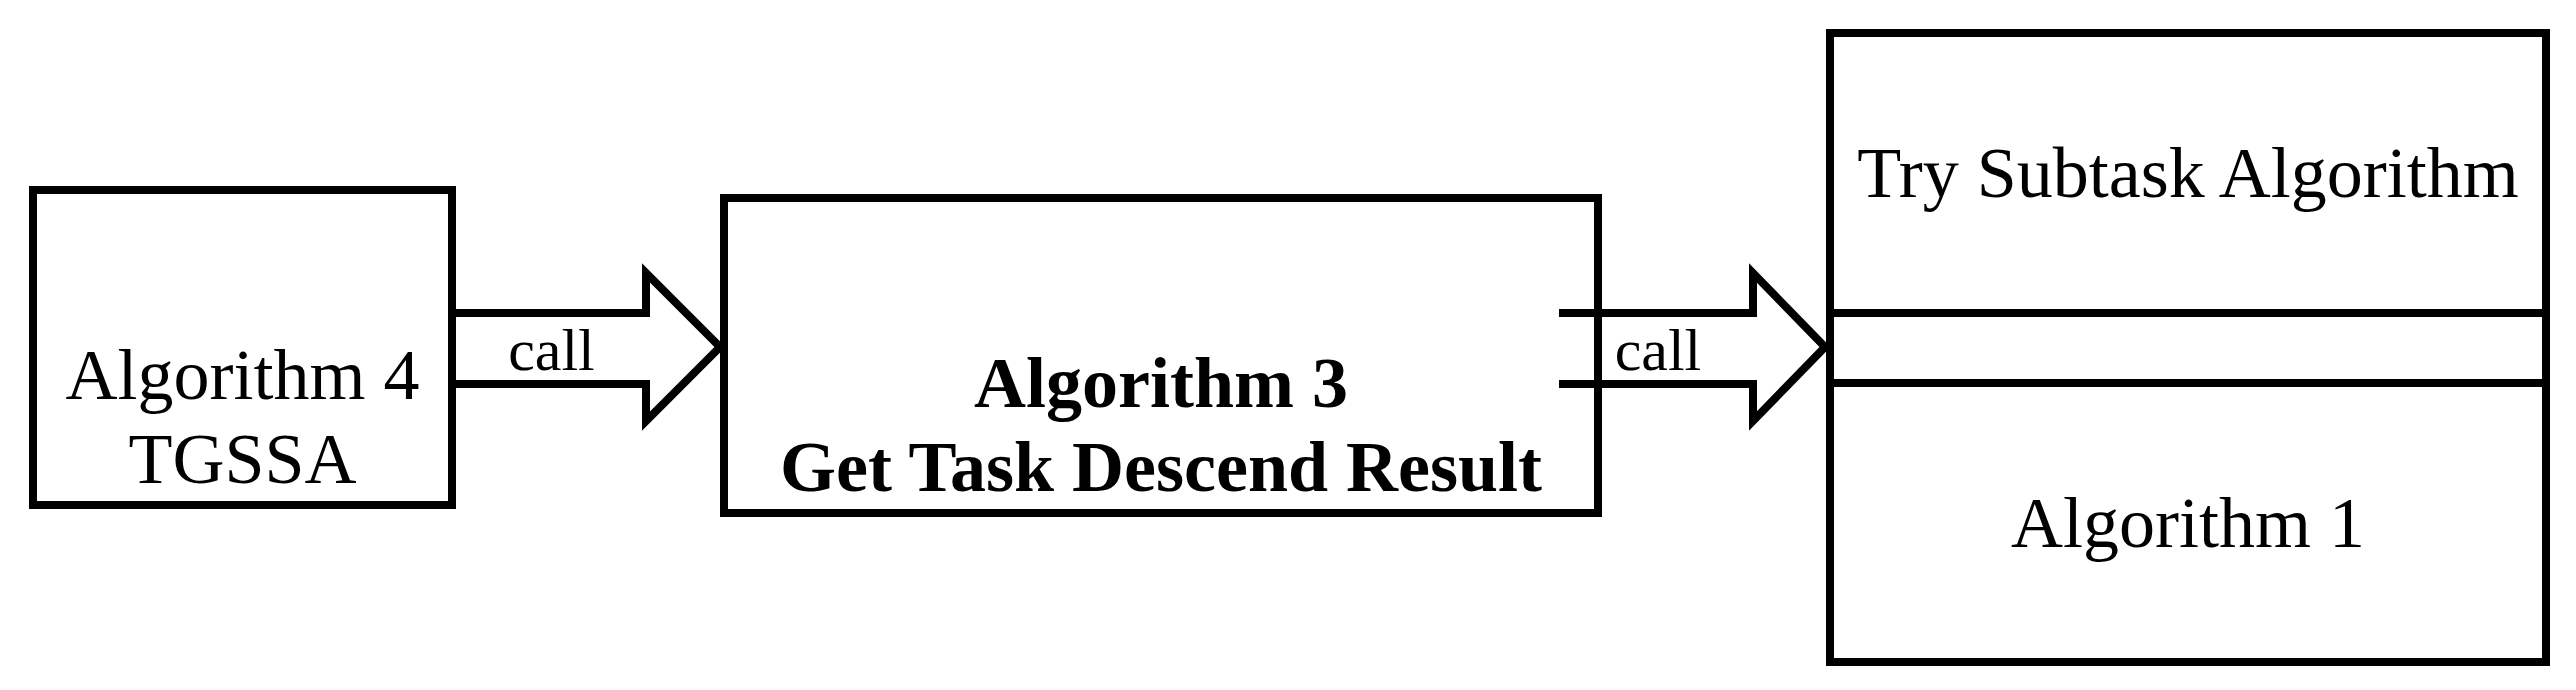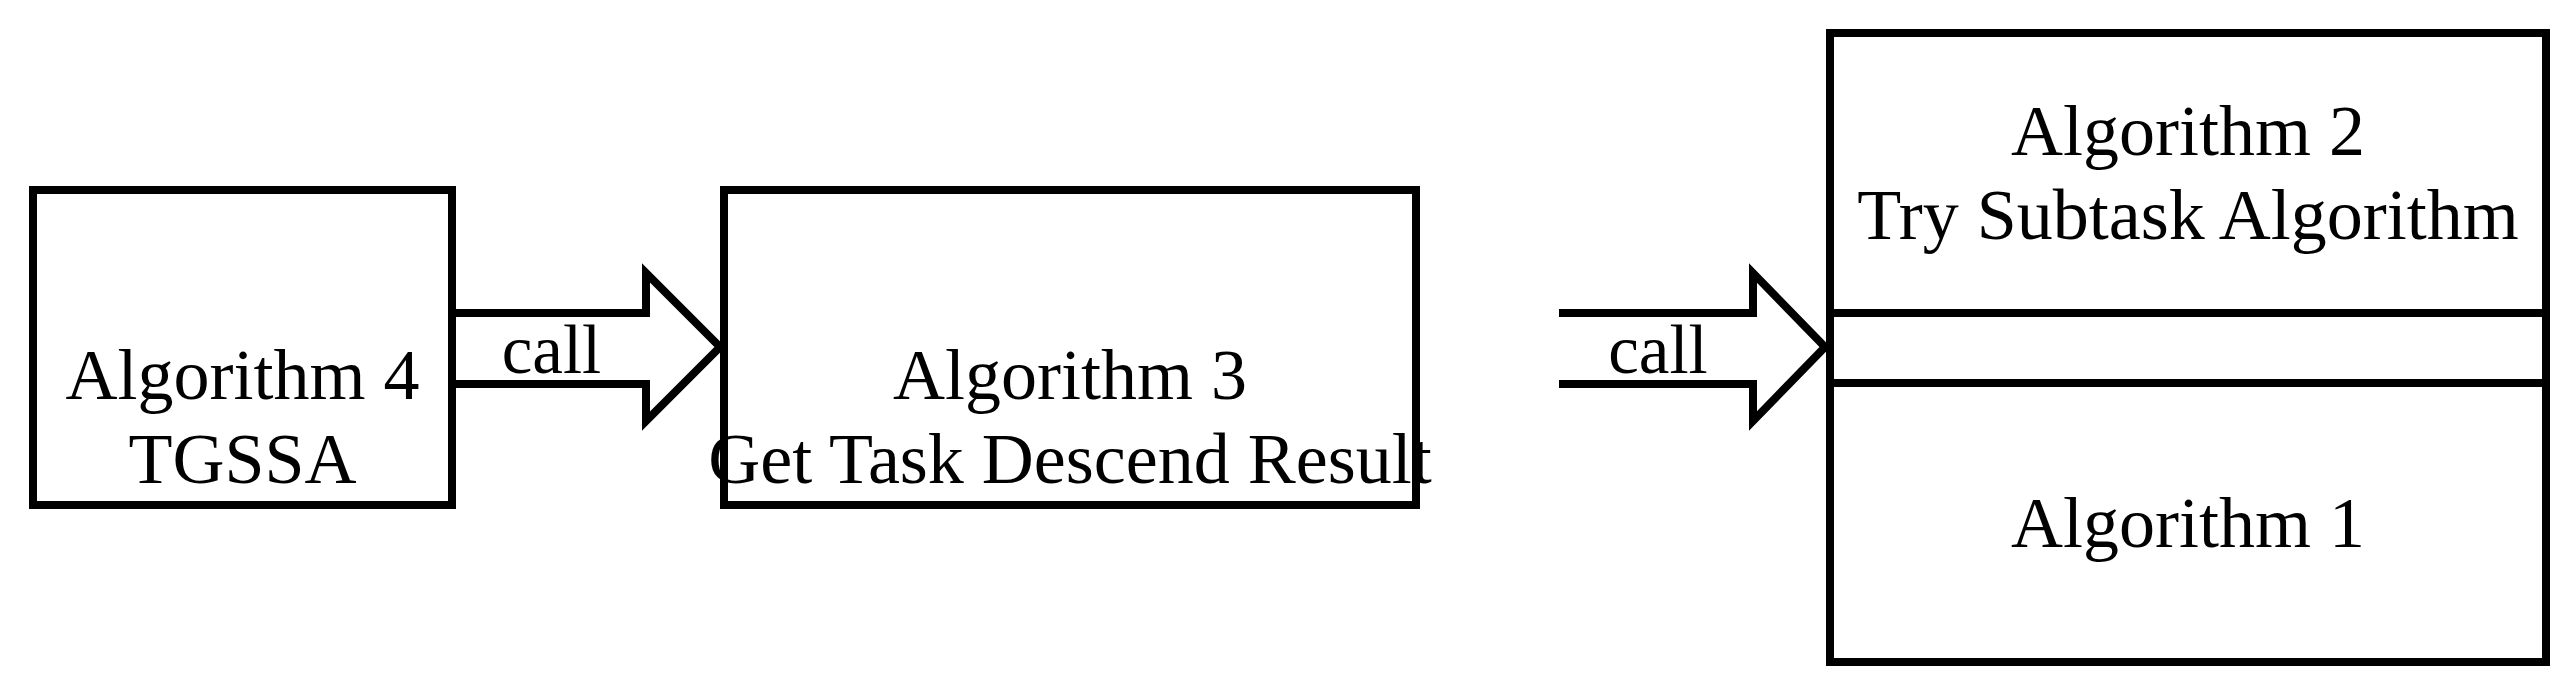--- a/index.html
+++ b/index.html
@@ -26,21 +26,21 @@
     align-items: center;
     justify-content: flex-end;
     text-align: center;
   }
   .box-line {
     font-size: 72px;
     line-height: 84px;
     white-space: nowrap;
   }
   #box-tgssa   { left: 29px;  top: 186px; width: 427px; height: 323px; }
-  #box-gtdr    { left: 720px; top: 186px; width: 700px; height: 323px; }
+  #box-gtdr    { left: 720px; top: 194px; width: 882px; height: 323px; font-weight: bold; }
   #box-right   { left: 1826px; top: 29px; width: 724px; height: 637px;
                  display: flex; flex-direction: column;
                  align-items: stretch; justify-content: flex-start; }
   .right-section {
     display: flex;
     flex-direction: column;
     align-items: center;
     justify-content: center;
     text-align: center;
   }
@@ -60,21 +60,21 @@
     width: 285px;
     height: 180px;
   }
   #arrow-svg-1 { left: 449px;  top: 255px; }
   #arrow-svg-2 { left: 1548px; top: 255px; }
   .call-label {
     position: absolute;
     display: flex;
     align-items: center;
     justify-content: center;
-    font-size: 69px;
+    font-size: 60px;
     line-height: 70px;
     white-space: nowrap;
   }
   #call-label-1 { left: 459px;  top: 315px; width: 185px; height: 70px; }
   #call-label-2 { left: 1563px; top: 315px; width: 190px; height: 70px; }
 </style>
 </head>
 <body>
 
 <div id="canvas">
@@ -94,21 +94,20 @@
     <div class="box-line">Get Task Descend Result</div>
   </div>
 
   <svg id="arrow-svg-2" class="arrow-svg" viewBox="0 0 285 180">
     <path d="M 11 58 H 205 V 18 L 277 92 L 205 166 V 129 H 11" fill="none" stroke="#000000" stroke-width="8" stroke-linejoin="miter"></path>
   </svg>
   <div id="call-label-2" class="call-label">call</div>
 
   <div id="box-right" class="algo-box">
     <div id="section-try" class="right-section">
-      <div class="box-line">Algorithm 2</div>
       <div class="box-line">Try Subtask Algorithm</div>
     </div>
     <div class="divider-line"></div>
     <div class="divider-gap"></div>
     <div class="divider-line"></div>
     <div id="section-board" class="right-section">
       <div class="box-line">Algorithm 1</div>
     </div>
   </div>
 

